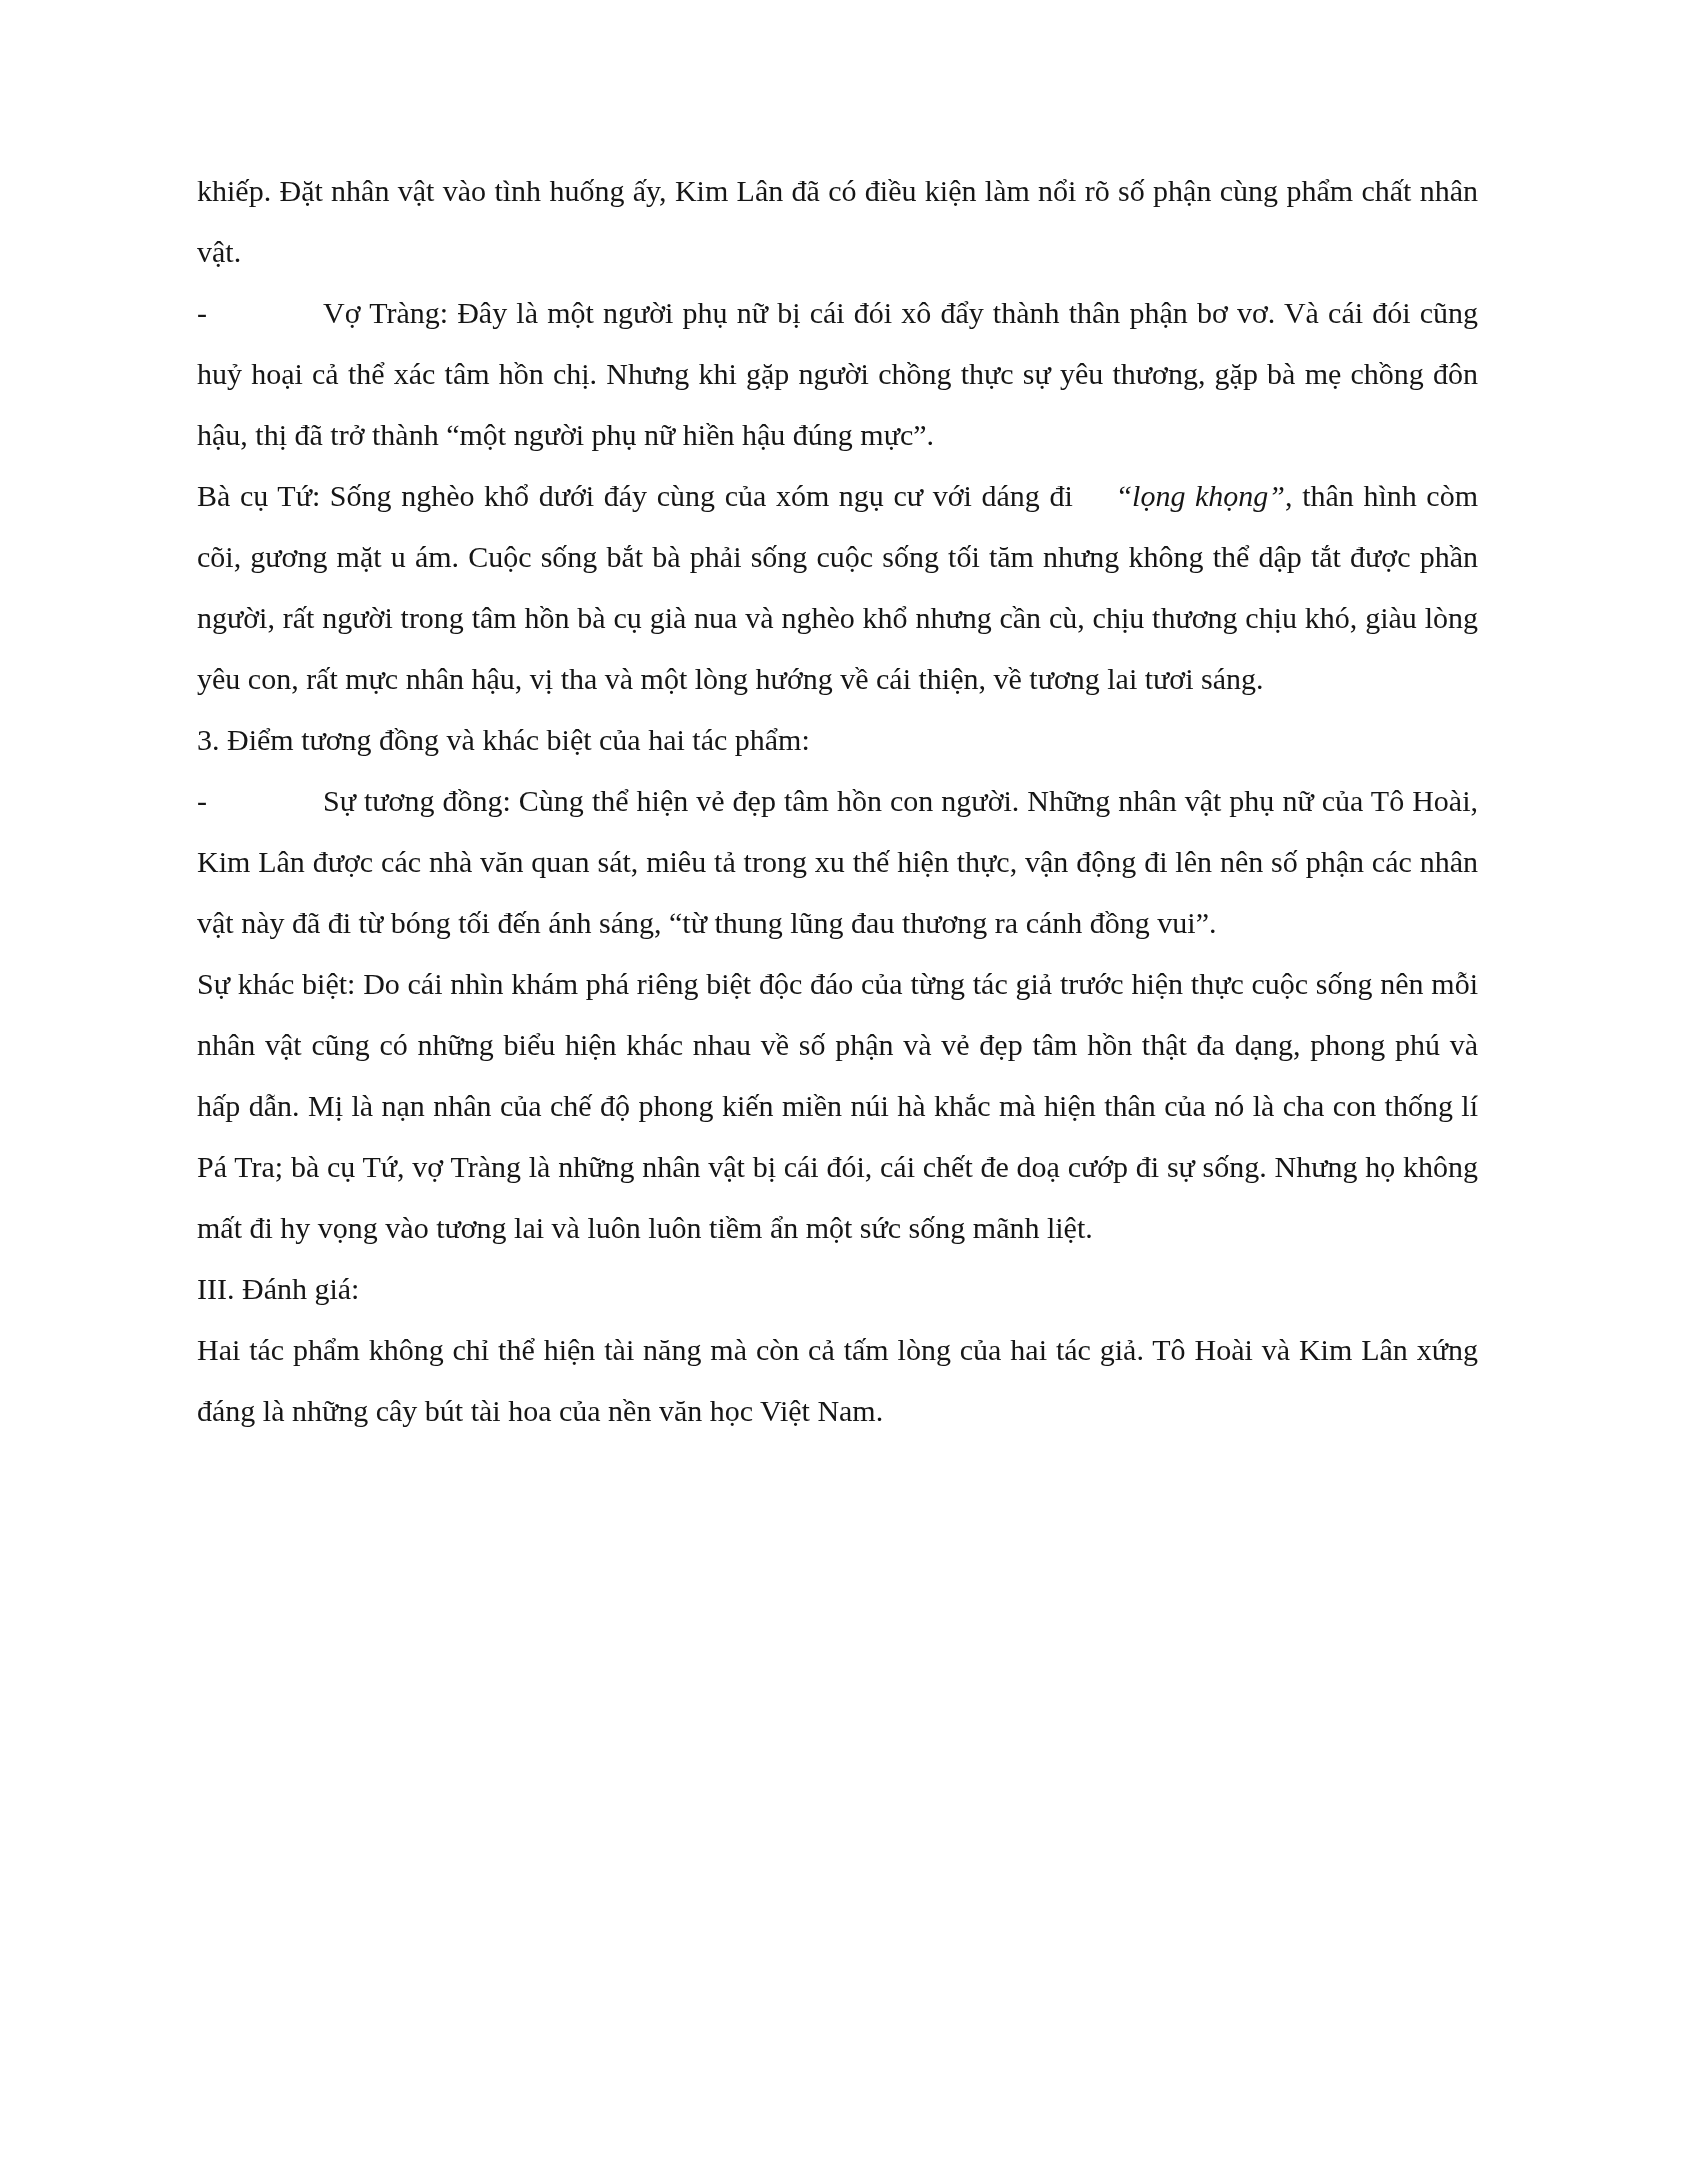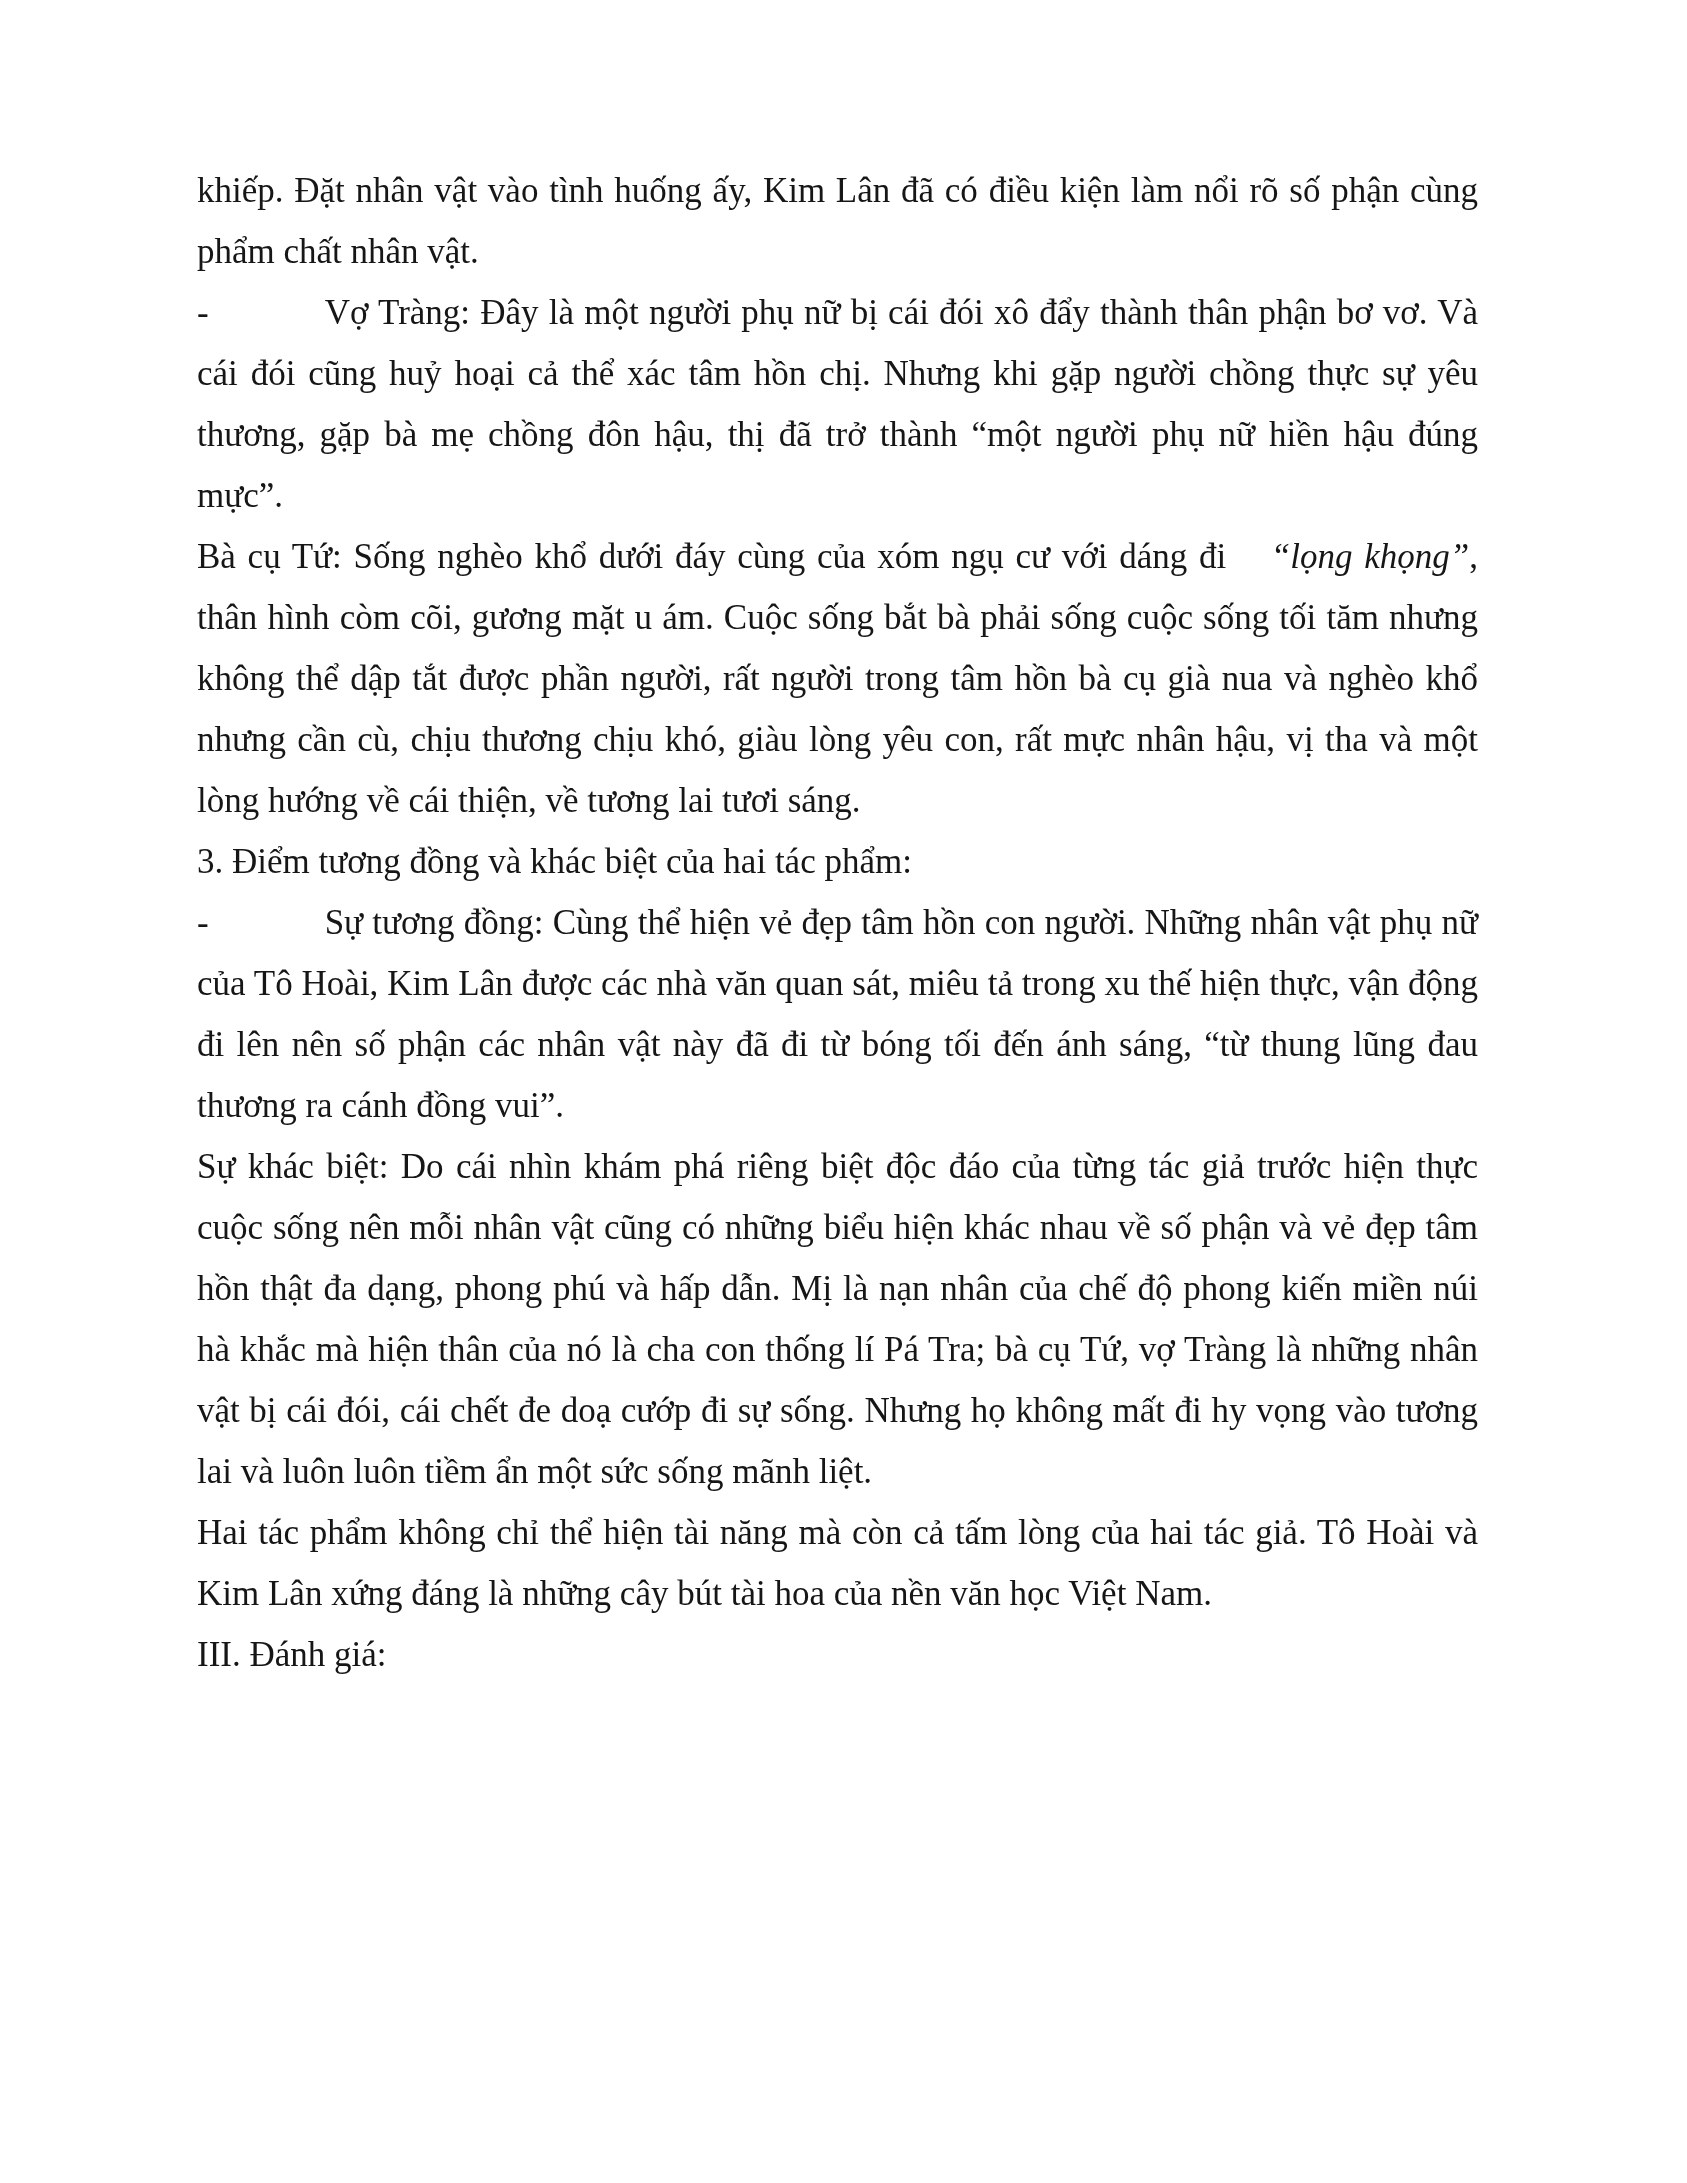--- a/index.html
+++ b/index.html
@@ -14,21 +14,21 @@
     background: #ffffff;
     overflow: hidden;
   }
   .content {
     position: absolute;
     left: 197px;
     top: 160px;
     width: 1281px;
     color: #161616;
     font-family: "Liberation Serif", "DejaVu Serif", serif;
-    font-size: 35px;
+    font-size: 30px;
     line-height: 61px;
     text-align: justify;
   }
   .para {
     margin: 0;
     padding: 0;
   }
   .heading {
     font-weight: normal;
   }
@@ -45,17 +45,17 @@
 <body>
 
 <div class="page">
   <div class="content" id="document-body" style="color: rgb(22, 22, 22);">
       <p class="para"><span>khiếp. Đặt nhân vật vào tình huống ấy, Kim Lân đã có điều kiện làm nổi rõ số phận cùng phẩm chất nhân vật.</span></p>
       <p class="para"><span>-</span><span class="tab"></span><span>Vợ Tràng: Đây là một người phụ nữ bị cái đói xô đẩy thành thân phận bơ vơ. Và cái đói cũng huỷ hoại cả thể xác tâm hồn chị. Nhưng khi gặp người chồng thực sự yêu thương, gặp bà mẹ chồng đôn hậu, thị đã trở thành “một người phụ nữ hiền hậu đúng mực”.</span></p>
       <p class="para"><span>Bà cụ Tứ: Sống nghèo khổ dưới đáy cùng của xóm ngụ cư với dáng đi </span><span class="italic">“lọng khọng”</span><span>, thân hình còm cõi, gương mặt u ám. Cuộc sống bắt bà phải sống cuộc sống tối tăm nhưng không thể dập tắt được phần người, rất người trong tâm hồn bà cụ già nua và nghèo khổ nhưng cần cù, chịu thương chịu khó, giàu lòng yêu con, rất mực nhân hậu, vị tha và một lòng hướng về cái thiện, về tương lai tươi sáng.</span></p>
       <p class="para heading"><span>3. Điểm tương đồng và khác biệt của hai tác phẩm:</span></p>
       <p class="para"><span>-</span><span class="tab"></span><span>Sự tương đồng: Cùng thể hiện vẻ đẹp tâm hồn con người. Những nhân vật phụ nữ của Tô Hoài, Kim Lân được các nhà văn quan sát, miêu tả trong xu thế hiện thực, vận động đi lên nên số phận các nhân vật này đã đi từ bóng tối đến ánh sáng, “từ thung lũng đau thương ra cánh đồng vui”.</span></p>
       <p class="para"><span>Sự khác biệt: Do cái nhìn khám phá riêng biệt độc đáo của từng tác giả trước hiện thực cuộc sống nên mỗi nhân vật cũng có những biểu hiện khác nhau về số phận và vẻ đẹp tâm hồn thật đa dạng, phong phú và hấp dẫn. Mị là nạn nhân của chế độ phong kiến miền núi hà khắc mà hiện thân của nó là cha con thống lí Pá Tra; bà cụ Tứ, vợ Tràng là những nhân vật bị cái đói, cái chết đe doạ cướp đi sự sống. Nhưng họ không mất đi hy vọng vào tương lai và luôn luôn tiềm ẩn một sức sống mãnh liệt.</span></p>
+      <p class="para heading"><span>III. Đánh giá:</span></p>
       <p class="para"><span>Hai tác phẩm không chỉ thể hiện tài năng mà còn cả tấm lòng của hai tác giả. Tô Hoài và Kim Lân xứng đáng là những cây bút tài hoa của nền văn học Việt Nam.</span></p>
-      <p class="para heading"><span>III. Đánh giá:</span></p>
     </div>
 </div>
 
 
 </body></html>

